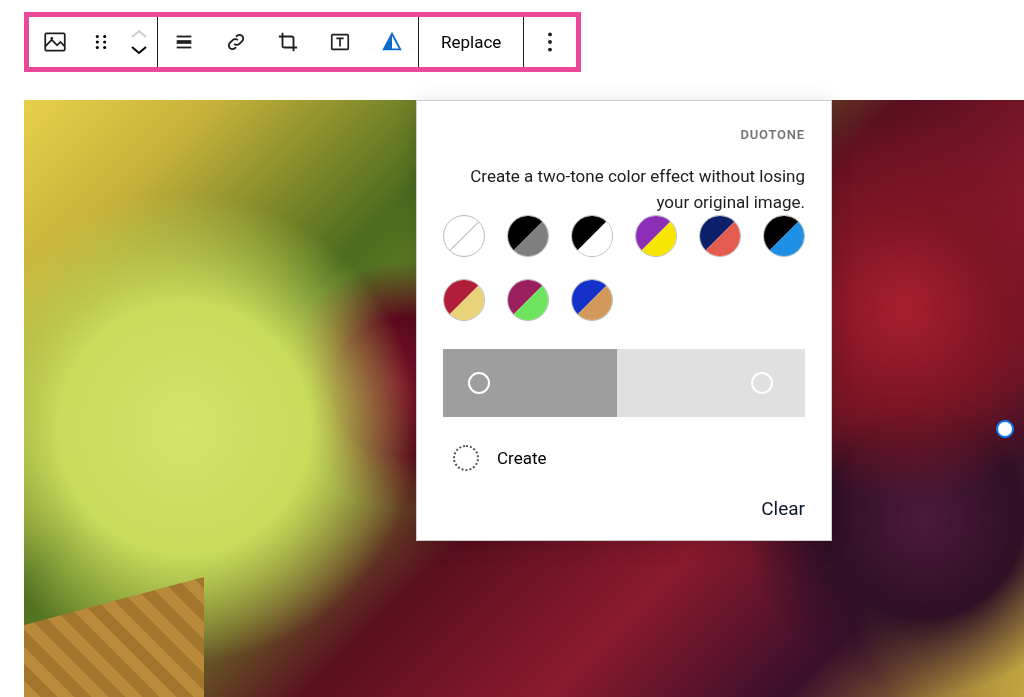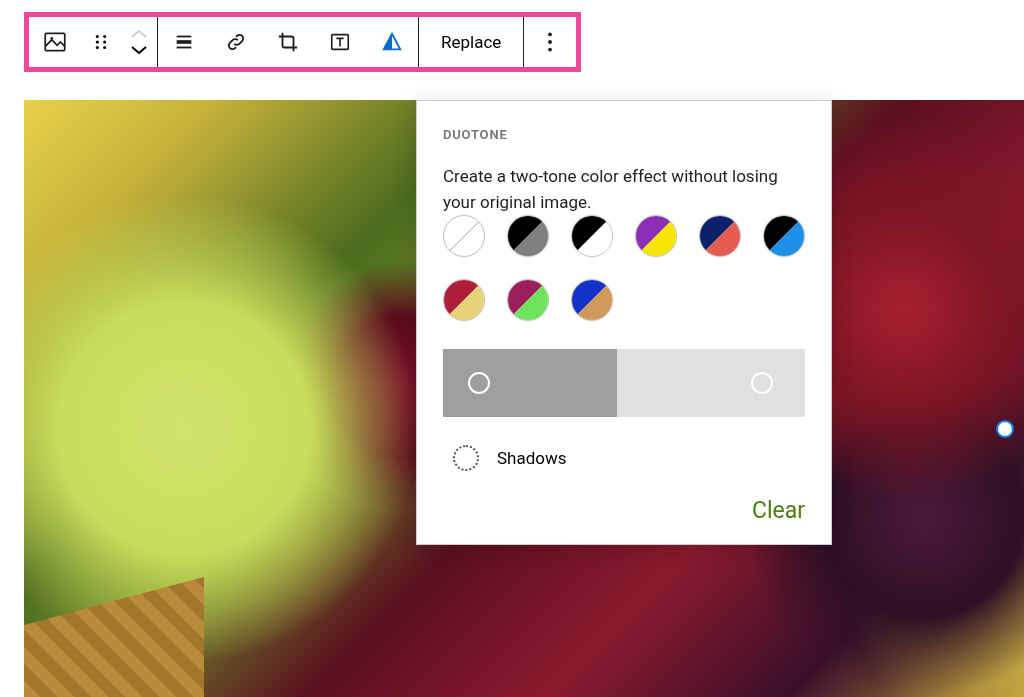--- a/index.html
+++ b/index.html
@@ -99,21 +99,21 @@
   
   .popover {
     position: absolute;
     top: 100px;
     left: 416px;
     width: 416px;
     background: #fff;
     border: 1px solid #ccc;
     box-shadow: 0 4px 20px rgba(0,0,0,0.15);
     padding: 26px 26px 20px 26px;
-    display:flex;flex-direction:column;
+    display:flex;flex-direction:column;text-align:right;
   }
   .pop-title {
     font-size: 13px;
     font-weight: 600;
     letter-spacing: 0.8px;
     color: #757575;
     margin-bottom: 22px;
   }
   .pop-desc {
     font-size: 17px;
@@ -158,21 +158,21 @@
   .color-pickers {
     display:flex;flex-direction:column;gap:20px;margin-bottom:26px;
     padding-left:10px;
   }
   .picker-row{display:flex;align-items:center;gap:18px;font-size:17px;cursor:pointer;}
   .picker-circle{
     width:26px;height:26px;border-radius:50%;
     border:2px dotted #555;background:#fff;
   }
   .clear-row{display:flex;justify-content:flex-end;}
-  .clear-link{font-size:23px;color:#4d7c0f;cursor:pointer;}
+  .clear-link{font-size:19px;color:#0f172a;cursor:pointer;}
 </style>
 </head>
 <body>
 
 <div class="toolbar">
   <div class="toolbar-group">
     <div class="tbtn">
       <svg viewBox="0 0 24 24" fill="none" stroke="currentColor" stroke-width="1.6">
         <rect x="3" y="4" width="18" height="16" rx="1"></rect>
         <path d="M3 16 L9 10 L14 15 L17 12 L21 16"></path>
@@ -295,20 +295,20 @@
     </div>
 
   <div class="gradient-bar">
     <div class="grad-handle" id="gh0" style="left: 10%;"></div>
     <div class="grad-handle" id="gh1" style="left: 88%;"></div>
   </div>
 
   <div class="color-pickers">
     <div class="picker-row">
       <div class="picker-circle"></div>
-      <span>Shadows</span>
+      <span>Create</span>
     </div>
   </div>
 
   <div class="clear-row">
     <span class="clear-link">Clear</span>
   </div>
 </div>
 
 </body></html>

